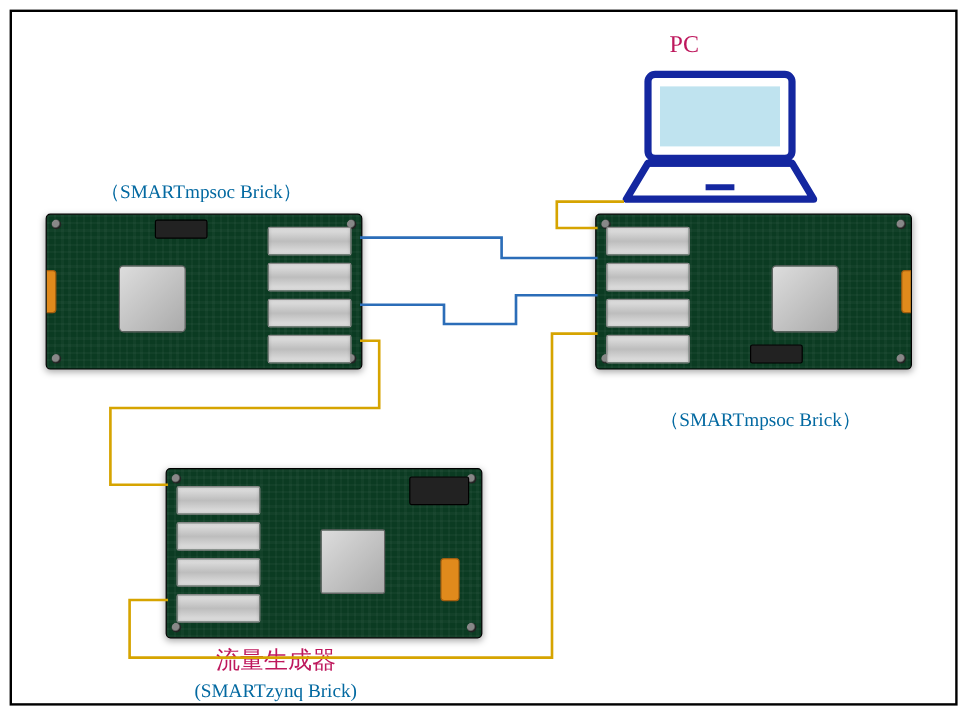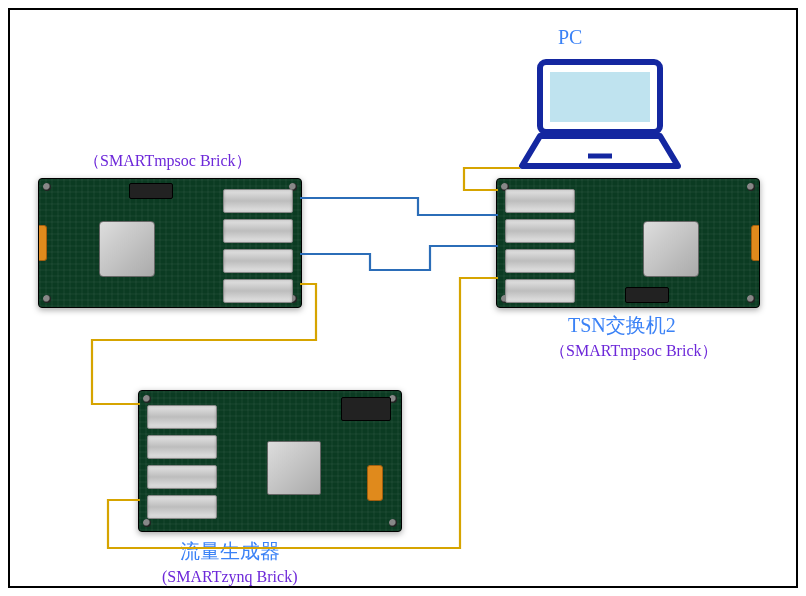--- a/index.html
+++ b/index.html
@@ -23,25 +23,25 @@
     background: #fff;
   }
   .label {
     position: absolute;
     text-align: center;
     line-height: 1.35;
     white-space: nowrap;
   }
   .cn {
     font-size: 20px;
-    color: #3b82f6;
+    color: #be185d;
   }
   .en {
     font-size: 16px;
-    color: #6d28d9;
+    color: #0369a1;
     font-family: Liberation Serif, serif;
   }
   
   .board {
     position: absolute;
     background: #0b3b22; 
     border: 1px solid #000;
     border-radius: 4px;
     box-shadow: 0 2px 6px rgba(0,0,0,0.35);
     overflow: hidden;
@@ -167,21 +167,20 @@
     <span class="bconn" style="right:90px; bottom:4px; width:42px;"></span>
     <span class="chip" style="right:60px; top:42px; width:54px; height:54px;"></span>
     <div class="sfpcol" style="left:8px; top:10px;">
       <div class="sfp"></div>
       <div class="sfp"></div>
       <div class="sfp"></div>
       <div class="sfp"></div>
     </div>
   </div>
 
-  <div class="label cn" style="left:558px; top:302px;">TSN交换机2</div>
   <div class="label en" style="left:540px; top:330px;">（SMARTmpsoc Brick）</div>
 
   <div class="board" style="left:128px; top:380px; width:262px; height:140px;">
     <span class="hole" style="left:4px; top:4px;"></span>
     <span class="hole" style="right:4px; top:4px;"></span>
     <span class="hole" style="left:4px; bottom:4px;"></span>
     <span class="hole" style="right:4px; bottom:4px;"></span>
     <span class="orangeconn" style="right:18px; top:74px;"></span>
     <span class="bconn" style="right:10px; top:6px; width:48px; height:22px;"></span>
     <span class="chip" style="left:128px; top:50px; width:52px; height:52px; border-radius:2px;"></span>

